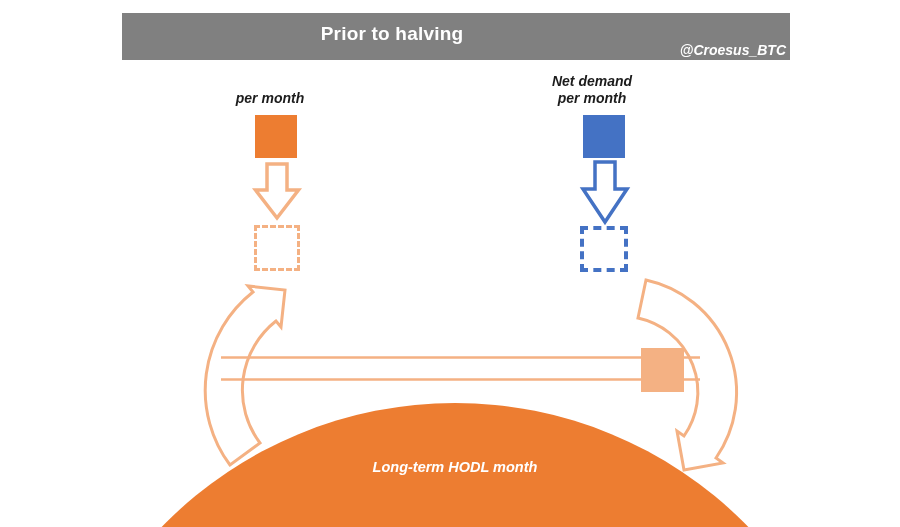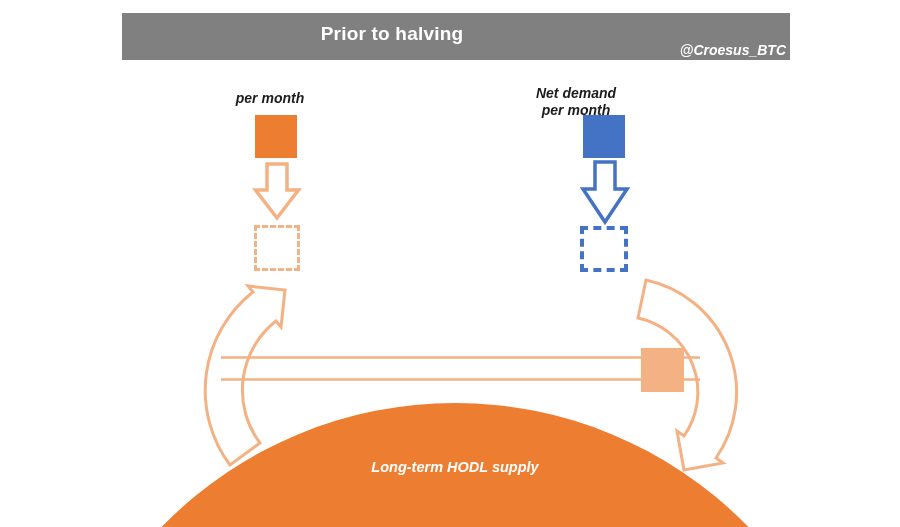--- a/index.html
+++ b/index.html
@@ -22,21 +22,21 @@
   .header-title{left:122px;top:13px;width:540px;height:42px;display:flex;
     align-items:center;justify-content:center;color:var(--white);
     font-size:19px;font-weight:bold;letter-spacing:.2px;}
   .header-credit{right:114px;top:42px;color:var(--white);font-size:14px;
     font-weight:bold;font-style:italic;}
 
   
   .flow-label{width:180px;text-align:center;color:var(--ink);
     font-size:14px;font-weight:bold;font-style:italic;line-height:17px;}
   .label-mined{left:180px;top:73px;}
-  .label-demand{left:486px;top:73px;margin-top:12px;}
+  .label-demand{left:502px;top:73px;}
 
   
   .sq{width:42px;height:43px;}
   .sq-mined{left:255px;top:115px;background:var(--orange);}
   .sq-demand{left:583px;top:115px;background:var(--blue);}
 
   
   .dash-sq{border-style:dashed;}
   .dash-mined{left:254px;top:225px;width:46px;height:46px;
     border:3.5px dashed var(--orange-light);background:var(--white);}
@@ -116,16 +116,16 @@
   </div>
   <div class="abs sq sq-demand"></div>
 
 
   <div class="abs dash-sq dash-mined"></div>
   <div class="abs dash-sq dash-demand"></div>
 
   <div class="abs pipe-square"></div>
 
   <div class="abs hodl-text">
-    <div class="hodl-line1">Long-term HODL supply</div>
+    <div class="hodl-line1">Long-term HODL month</div>
   </div>
 
 </div>
 
 </body></html>

